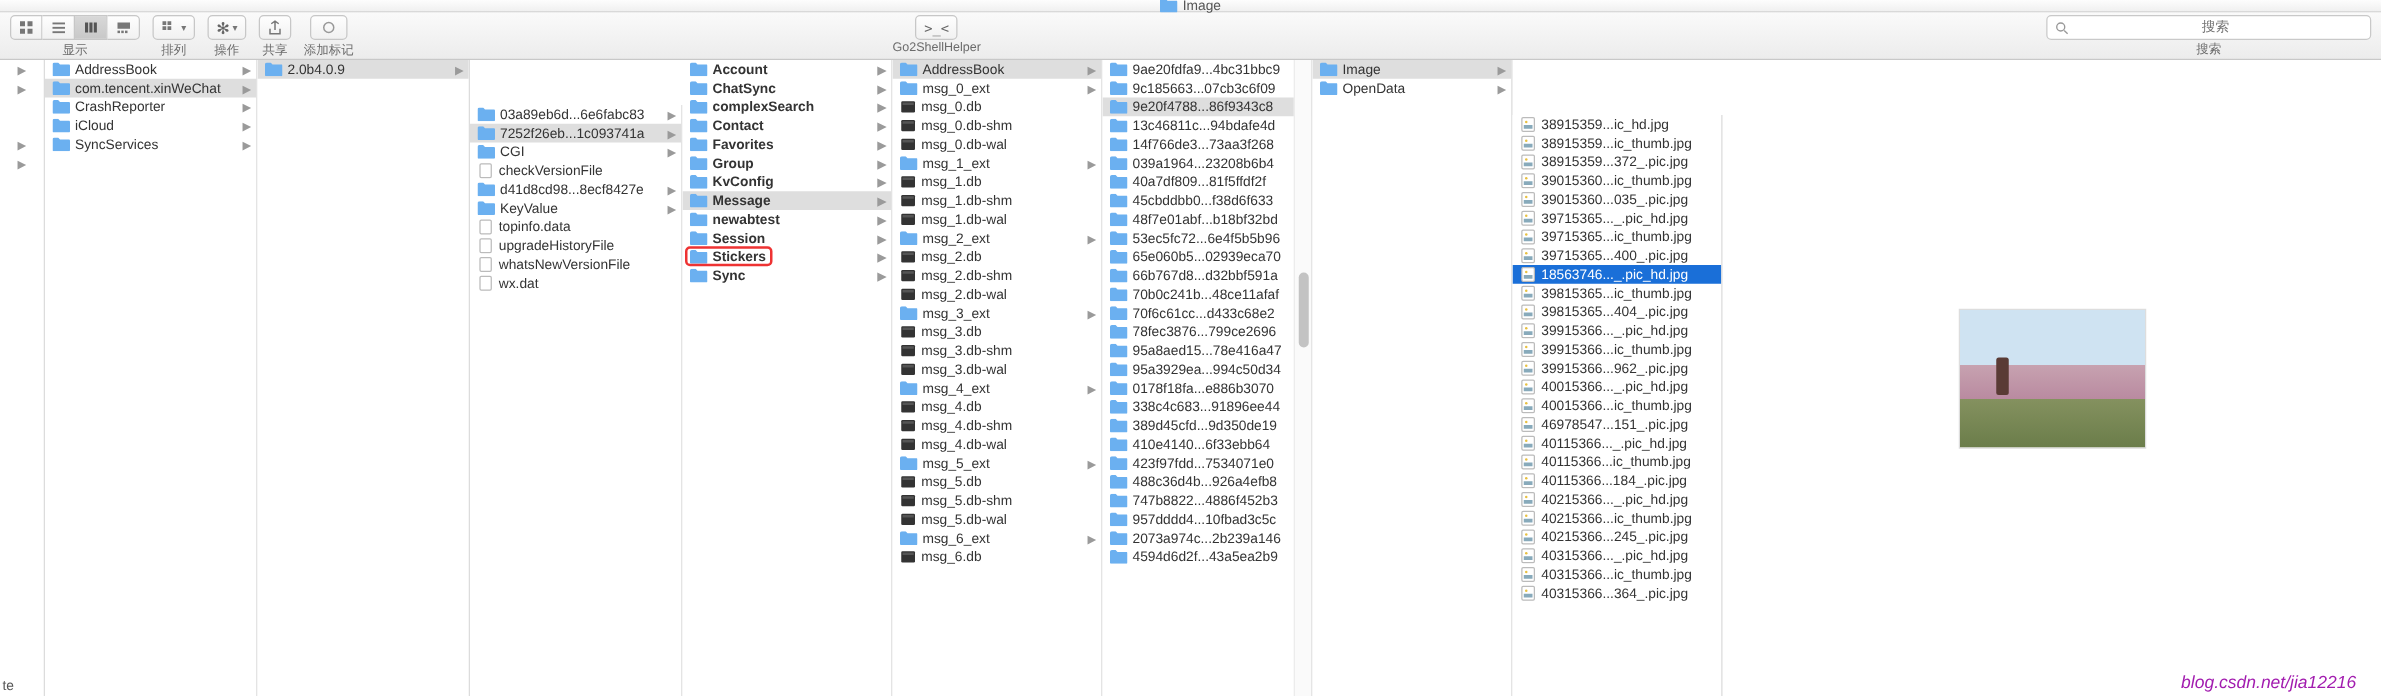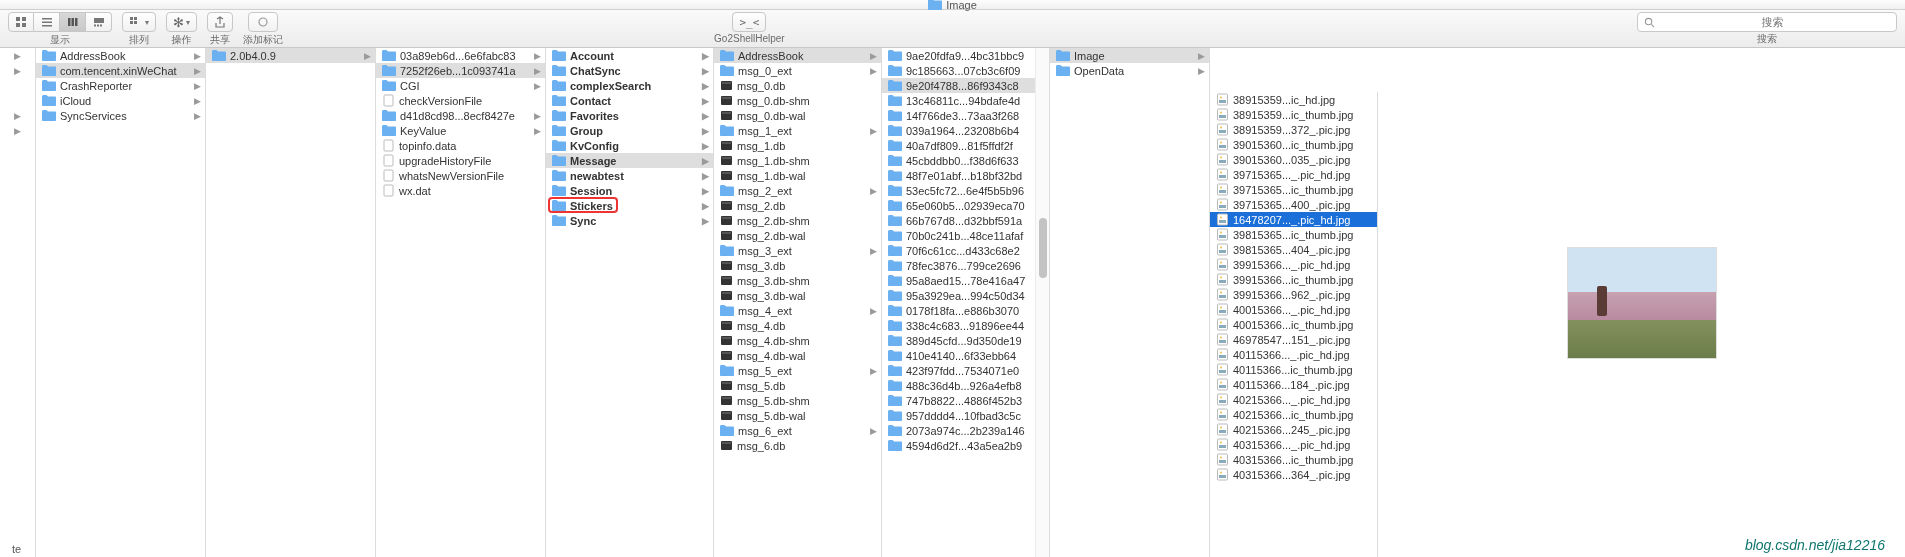--- a/index.html
+++ b/index.html
@@ -18,41 +18,41 @@
 .tb-btn.active{background:linear-gradient(#d8d8d8,#c8c8c8);}
 .tb-label{font-size:10px;color:#6b6b6b;text-align:center;}
 .search-wrap{margin-left:auto; display:flex; flex-direction:column; align-items:center;}
 .search{height:20px;width:260px;border:1px solid #c9c9c9;border-radius:4px;background:#fff;display:flex;align-items:center;padding:0 6px;color:#999;}
 .search input{border:none;outline:none;flex:1;font-size:11px;background:transparent;text-align:center;}
 .cols{display:flex;height:calc(100% - 48px);position:relative;background:#fff;}
 .col{border-right:1px solid #dcdcdc;overflow-y:auto;overflow-x:hidden;flex-shrink:0;background:#fff;position:relative;}
 .col.narrow{width:36px;}
 .col0{width:170px;}
 .col1{width:170px;}
-.col2{width:170px;}
+.col2{width:170px;margin-top:36px;}
 .col3{width:168px;font-weight:bold;}
 .col4{width:168px;}
 .col5{width:168px;}
 .col6{width:160px;}
 .col7{width:168px;margin-top:44px;}
 .row{display:flex;align-items:center;height:15px;padding:0 4px 0 6px;gap:4px;white-space:nowrap;color:#333;cursor:default;}
 .row .arrow{margin-left:auto;color:#9a9a9a;font-size:9px;}
 .row.sel-gray{background:#dedede;align-items:center;}
 .row.sel-blue{background:#1a6fd8;color:#fff;}
 .folder-icon{width:14px;height:11px;display:inline-block;}
 .folder-icon svg{width:14px;height:11px;display:block;}
 .file-icon{width:13px;height:13px;display:inline-block;}
 .file-icon svg{width:13px;height:13px;display:block;}
 .red-box{position:absolute;border:2px solid #e33;border-radius:4px;pointer-events:none;}
 .scroll-track{position:absolute;right:0;top:0;bottom:0;width:14px;background:#fafafa;border-left:1px solid #ececec;}
 .scroll-thumb{position:absolute;right:2px;width:8px;border-radius:4px;background:#c3c3c3;}
 .preview{flex:1;display:flex;align-items:center;justify-content:center;background:#fff;}
 .preview-img{width:150px;height:112px;background:linear-gradient(180deg,#cfe3f2 0%,#cfe3f2 40%,#c7a2b0 40%,#b98aa0 65%,#84915f 65%,#6b7d4a 100%);border:1px solid #ddd;position:relative;}
 .preview-img::after{content:"";position:absolute;left:20%;top:35%;width:10px;height:30px;background:#5a3b35;border-radius:2px;}
-.watermark{position:absolute;right:20px;bottom:4px;color:#0f766e;font-size:14px;font-style:italic;}
+.watermark{position:absolute;right:20px;bottom:4px;color:#a21caf;font-size:14px;font-style:italic;}
 .narrow .arrow-only{display:flex;align-items:center;justify-content:center;height:15px;color:#9a9a9a;font-size:9px;}
 ::-webkit-scrollbar{width:14px;}
 ::-webkit-scrollbar-thumb{background:#c3c3c3;border-radius:7px;border:3px solid #fafafa;}
 ::-webkit-scrollbar-track{background:#fafafa;}
 </style>
 </head>
 <body>
 
 <div class="titlebar">
   <span class="folder-chip">
@@ -172,21 +172,21 @@
 
 <div class="cols">
 
   <div class="col narrow" id="colpre">
       <div class="arrow-only">▶</div>
       <div class="arrow-only">▶</div>
       <div class="arrow-only"></div>
       <div class="arrow-only"></div>
       <div class="arrow-only">▶</div>
       <div class="arrow-only">▶</div>
-      <div style="position: absolute; bottom: 2px; left: 12px; color: rgb(85, 85, 85);">te</div>
+      <div style="position: absolute; bottom: 2px; left: 2px; color: rgb(85, 85, 85);">te</div>
     </div>
   <div class="col col0" id="col0">
       <div class="row">
         <span class="folder-icon">
           <svg viewBox="0 0 14 11">
             <path fill="#6bb0f0" d="M0 1.5C0 .7.7 0 1.5 0h3l1.5 1.5H13c.6 0 1 .4 1 1V10c0 .6-.4 1-1 1H1c-.6 0-1-.4-1-1V1.5z"></path>
           </svg>
         </span>
         <span>AddressBook</span>
         <span class="arrow">▶</span>
@@ -1032,21 +1032,21 @@
         <span>39715365...400_.pic.jpg</span>
       </div>
       <div class="row sel-blue">
         <span class="file-icon">
           <svg viewBox="0 0 13 13">
             <rect x="1.5" y="1" width="10" height="11" rx="1" fill="#fff" stroke="#bbb"></rect>
             <rect x="3" y="7" width="7" height="3" fill="#8ab"></rect>
             <circle cx="5" cy="4.5" r="1" fill="#e8c040"></circle>
           </svg>
         </span>
-        <span>16478207..._.pic_hd.jpg</span>
+        <span>18563746..._.pic_hd.jpg</span>
       </div>
       <div class="row">
         <span class="file-icon">
           <svg viewBox="0 0 13 13">
             <rect x="1.5" y="1" width="10" height="11" rx="1" fill="#fff" stroke="#bbb"></rect>
             <rect x="3" y="7" width="7" height="3" fill="#8ab"></rect>
             <circle cx="5" cy="4.5" r="1" fill="#e8c040"></circle>
           </svg>
         </span>
         <span>39815365...ic_thumb.jpg</span>

